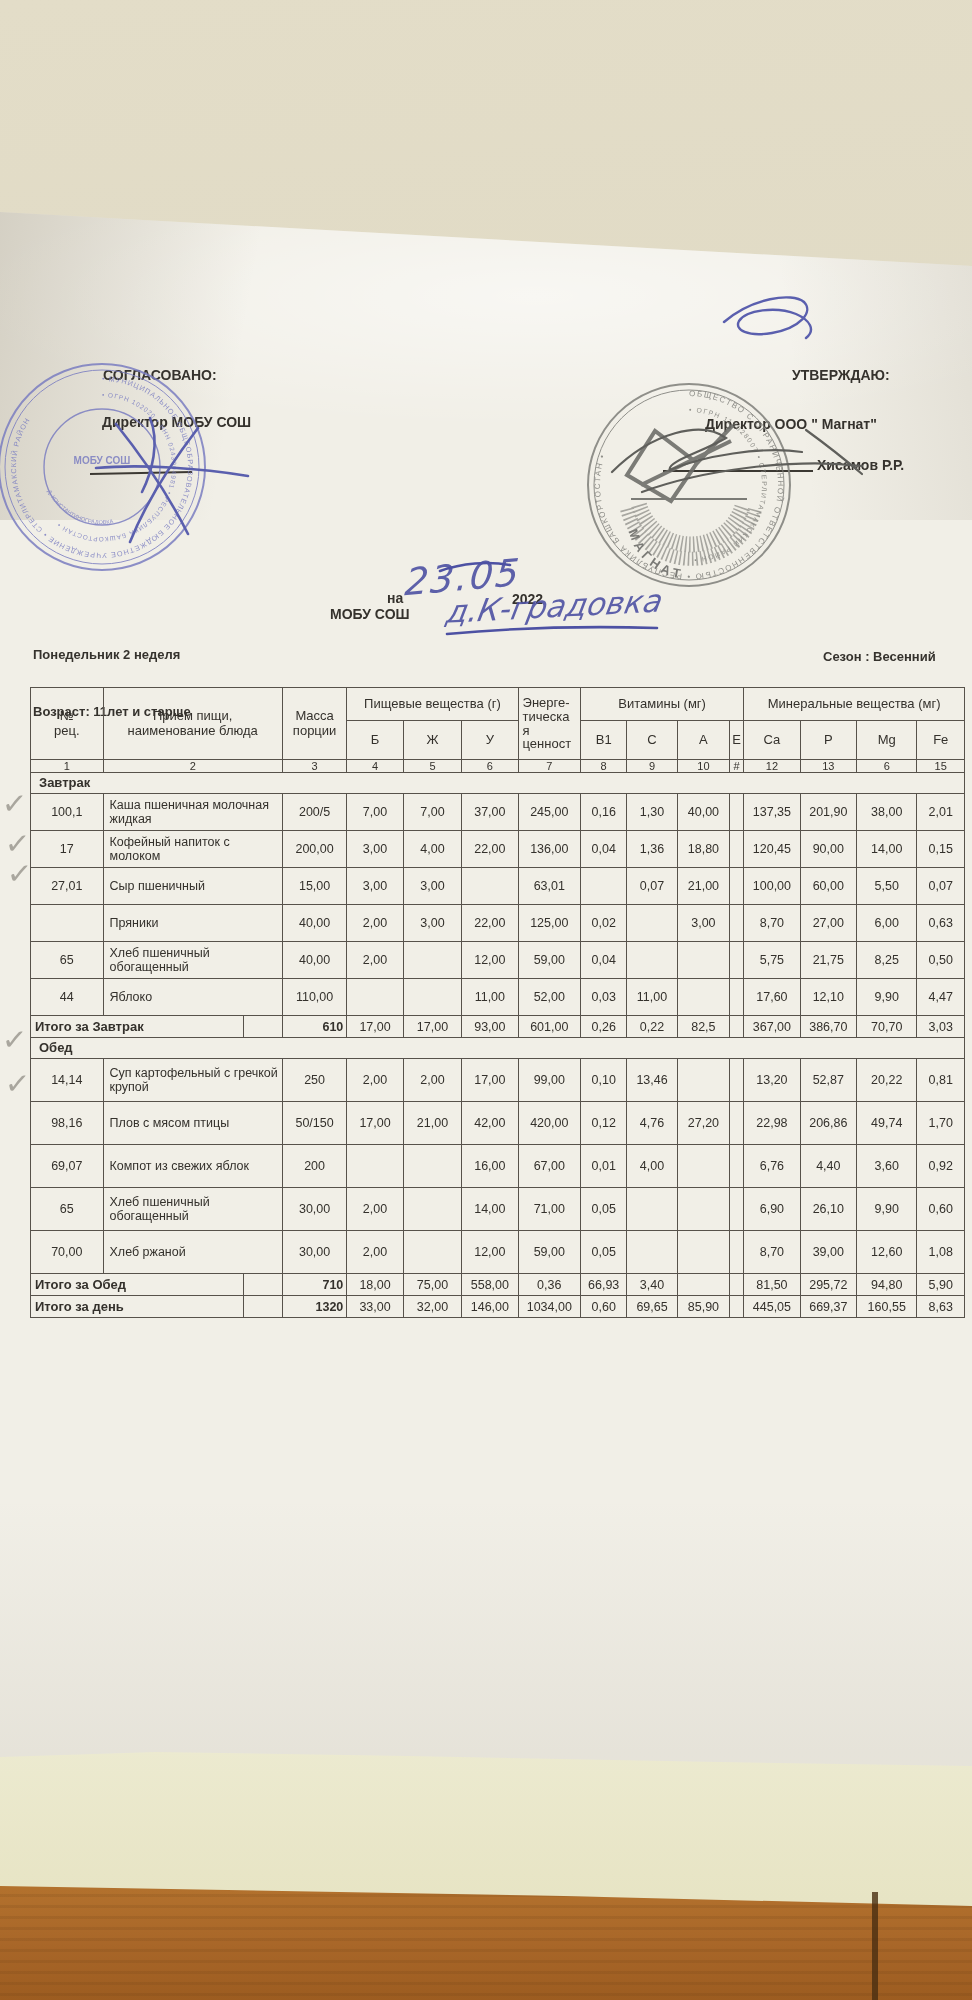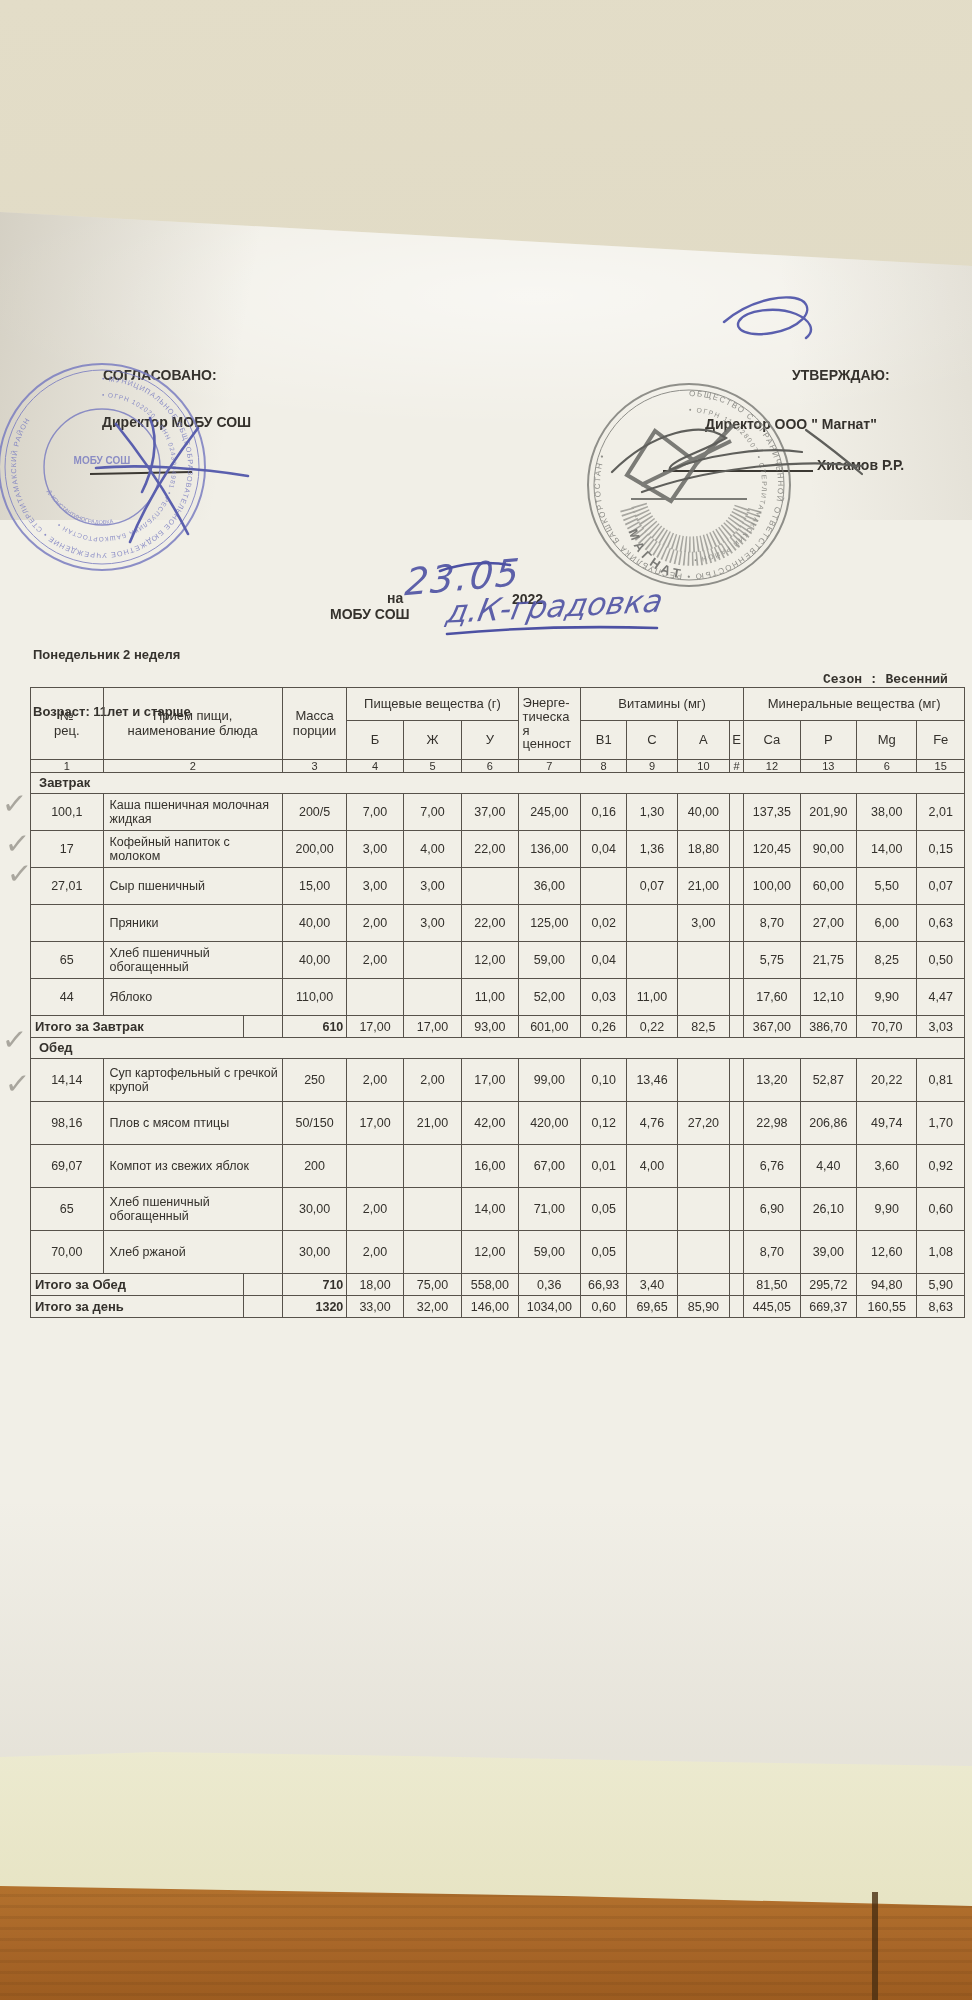--- a/index.html
+++ b/index.html
@@ -95,21 +95,21 @@
     <div class="sig-line" style="left:663px;top:470px;width:150px;"></div>
     <div class="t b h14" style="left:817px;top:457px;">Хисамов Р.Р.</div>
 
     <div class="t b h14" style="left:387px;top:590px;">на</div>
     <div class="hand hand-date" style="left:405px;top:556px;">23.05</div>
     <div class="t b h14" style="left:512px;top:591px;">2022</div>
     <div class="t b h14" style="left:330px;top:606px;">МОБУ СОШ</div>
     <div class="hand hand-school" style="left:447px;top:588px;">д.К-градовка</div>
 
     <div class="t b h13" style="left:33px;top:647px;">Понедельник 2 неделя</div>
-    <div class="t b h13" style="left:823px;top:672px;font-family:Liberation Mono, monospace;">Сезон : Весенний</div>
+    <div class="t b h13" style="left:823px;top:649px;">Сезон : Весенний</div>
     <div class="t b h13" style="left:33px;top:704px;">Возраст:  11лет и старше</div>
 
     <div class="check" style="left:2px;top:786px;">✓</div>
     <div class="check" style="left:5px;top:826px;">✓</div>
     <div class="check" style="left:7px;top:856px;">✓</div>
     <div class="check" style="left:2px;top:1022px;">✓</div>
     <div class="check" style="left:5px;top:1066px;">✓</div>
 
     <table class="menu">
       <colgroup>
@@ -214,21 +214,21 @@
             <td>14,00</td>
             <td>0,15</td>
           </tr>
           <tr class="data-row r-b">
             <td>27,01</td>
             <td class="dish">Сыр пшеничный</td>
             <td>15,00</td>
             <td>3,00</td>
             <td>3,00</td>
             <td></td>
-            <td>36,00</td>
+            <td>63,01</td>
             <td></td>
             <td>0,07</td>
             <td>21,00</td>
             <td></td>
             <td>100,00</td>
             <td>60,00</td>
             <td>5,50</td>
             <td>0,07</td>
           </tr>
           <tr class="data-row r-b">

